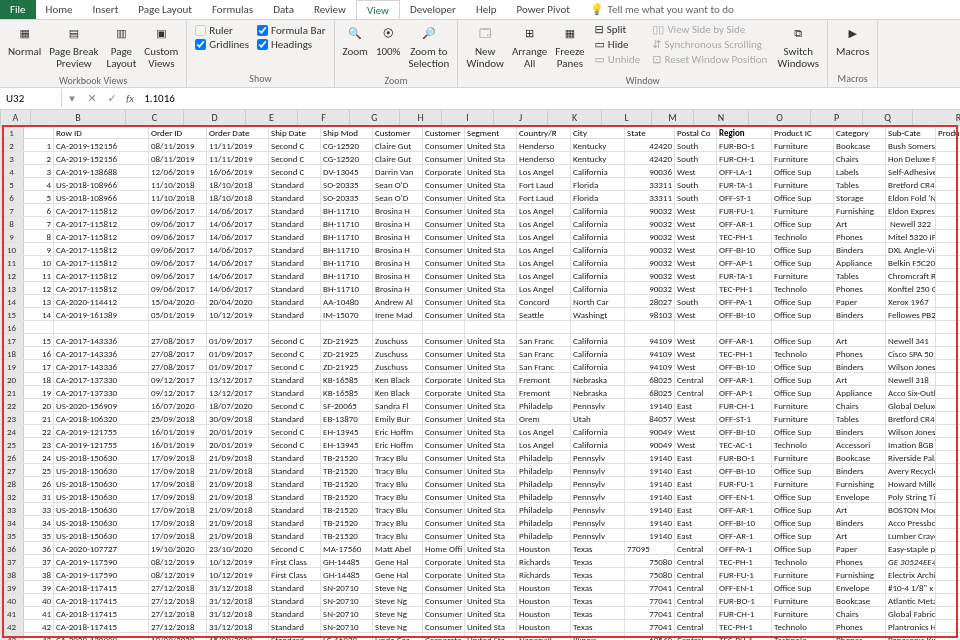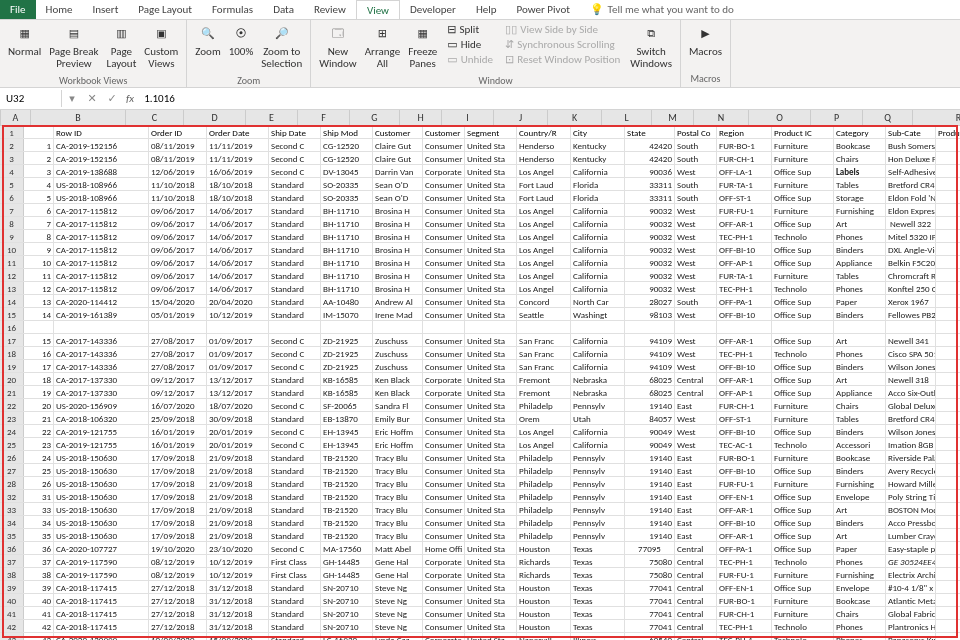--- a/index.html
+++ b/index.html
@@ -76,20 +76,45 @@
       <div class="big-btn">
           <span class="icon">▣</span>
           <span style="white-space:pre">Custom
 Views</span>
         </div>
     </div>
     <div class="group-label">Workbook Views</div>
   </div>
   <div class="ribbon-group">
     <div class="group-content">
+      <div class="check-list">
+        <label class="check-item">
+            <input type="checkbox" disabled="" style="">
+            <span>Ruler</span>
+          </label>
+        <label class="check-item">
+            <input type="checkbox" checked="" style="">
+            <span>Gridlines</span>
+          </label>
+      </div>
+      <div class="check-list">
+        <label class="check-item">
+            <input type="checkbox" checked="" style="">
+            <span>Formula Bar</span>
+          </label>
+        <label class="check-item">
+            <input type="checkbox" checked="" style="">
+            <span>Headings</span>
+          </label>
+      </div>
+    </div>
+    <div class="group-label">Show</div>
+  </div>
+  <div class="ribbon-group">
+    <div class="group-content">
       <div class="big-btn">
           <span class="icon">🔍</span>
           <span>Zoom</span>
         </div>
       <div class="big-btn">
           <span class="icon">⦿</span>
           <span>100%</span>
         </div>
       <div class="big-btn">
           <span class="icon">🔎</span>
@@ -205,21 +230,21 @@
       <div class="cell" style="width: 62px;">Order Date</div>
       <div class="cell" style="width: 52px;">Ship Date</div>
       <div class="cell" style="width: 52px;">Ship Mod</div>
       <div class="cell" style="width: 50px;">Customer</div>
       <div class="cell" style="width: 42px;">Customer</div>
       <div class="cell" style="width: 52px;">Segment</div>
       <div class="cell" style="width: 54px;">Country/R</div>
       <div class="cell" style="width: 54px;">City</div>
       <div class="cell" style="width: 50px;">State</div>
       <div class="cell" style="width: 42px;">Postal Co</div>
-      <div class="cell" style="width: 55px;">Region</div>
+      <div class="cell" style="width: 55px; font-weight: bold;">Region</div>
       <div class="cell" style="width: 62px;">Product IC</div>
       <div class="cell" style="width: 52px;">Category</div>
       <div class="cell" style="width: 50px;">Sub-Cate</div>
       <div class="cell" style="width: 92px;">Product Name</div>
     </div>
     <div class="row">
       <div class="row-h">2</div>
       <div class="cell" style="width: 30px; text-align: right;">1</div>
       <div class="cell" style="width: 95px;">CA-2019-152156</div>
       <div class="cell" style="width: 58px;">08/11/2019</div>
@@ -268,21 +293,21 @@
       <div class="cell" style="width: 52px;">DV-13045</div>
       <div class="cell" style="width: 50px;">Darrin Van</div>
       <div class="cell" style="width: 42px;">Corporate</div>
       <div class="cell" style="width: 52px;">United Sta</div>
       <div class="cell" style="width: 54px;">Los Angel</div>
       <div class="cell" style="width: 54px;">California</div>
       <div class="cell" style="width: 50px; text-align: right;">90036</div>
       <div class="cell" style="width: 42px;">West</div>
       <div class="cell" style="width: 55px;">OFF-LA-1</div>
       <div class="cell" style="width: 62px;">Office Sup</div>
-      <div class="cell" style="width: 52px; font-weight: bold;">Labels</div>
+      <div class="cell" style="width: 52px;">Labels</div>
       <div class="cell" style="width: 50px;">Self-Adhesive Address Labels for Typewriters by Un</div>
     </div>
     <div class="row">
       <div class="row-h">5</div>
       <div class="cell" style="width: 30px; text-align: right;">4</div>
       <div class="cell" style="width: 95px;">US-2018-108966</div>
       <div class="cell" style="width: 58px;">11/10/2018</div>
       <div class="cell" style="width: 62px;">18/10/2018</div>
       <div class="cell" style="width: 52px;">Standard</div>
       <div class="cell" style="width: 52px;">SO-20335</div>
@@ -844,21 +869,21 @@
       <div class="cell" style="width: 95px;">CA-2020-107727</div>
       <div class="cell" style="width: 58px;">19/10/2020</div>
       <div class="cell" style="width: 62px;">23/10/2020</div>
       <div class="cell" style="width: 52px;">Second C</div>
       <div class="cell" style="width: 52px;">MA-17560</div>
       <div class="cell" style="width: 50px;">Matt Abel</div>
       <div class="cell" style="width: 42px;">Home Offi</div>
       <div class="cell" style="width: 52px;">United Sta</div>
       <div class="cell" style="width: 54px;">Houston</div>
       <div class="cell" style="width: 54px;">Texas</div>
-      <div class="cell" style="width: 50px; text-align: center;">77095</div>
+      <div class="cell" style="width: 50px; text-align: left;">77095</div>
       <div class="cell" style="width: 42px;">Central</div>
       <div class="cell" style="width: 55px;">OFF-PA-1</div>
       <div class="cell" style="width: 62px;">Office Sup</div>
       <div class="cell" style="width: 52px;">Paper</div>
       <div class="cell" style="width: 50px;">Easy-staple paper</div>
     </div>
     <div class="row">
       <div class="row-h">37</div>
       <div class="cell" style="width: 30px; text-align: right;">37</div>
       <div class="cell" style="width: 95px;">CA-2019-117590</div>

